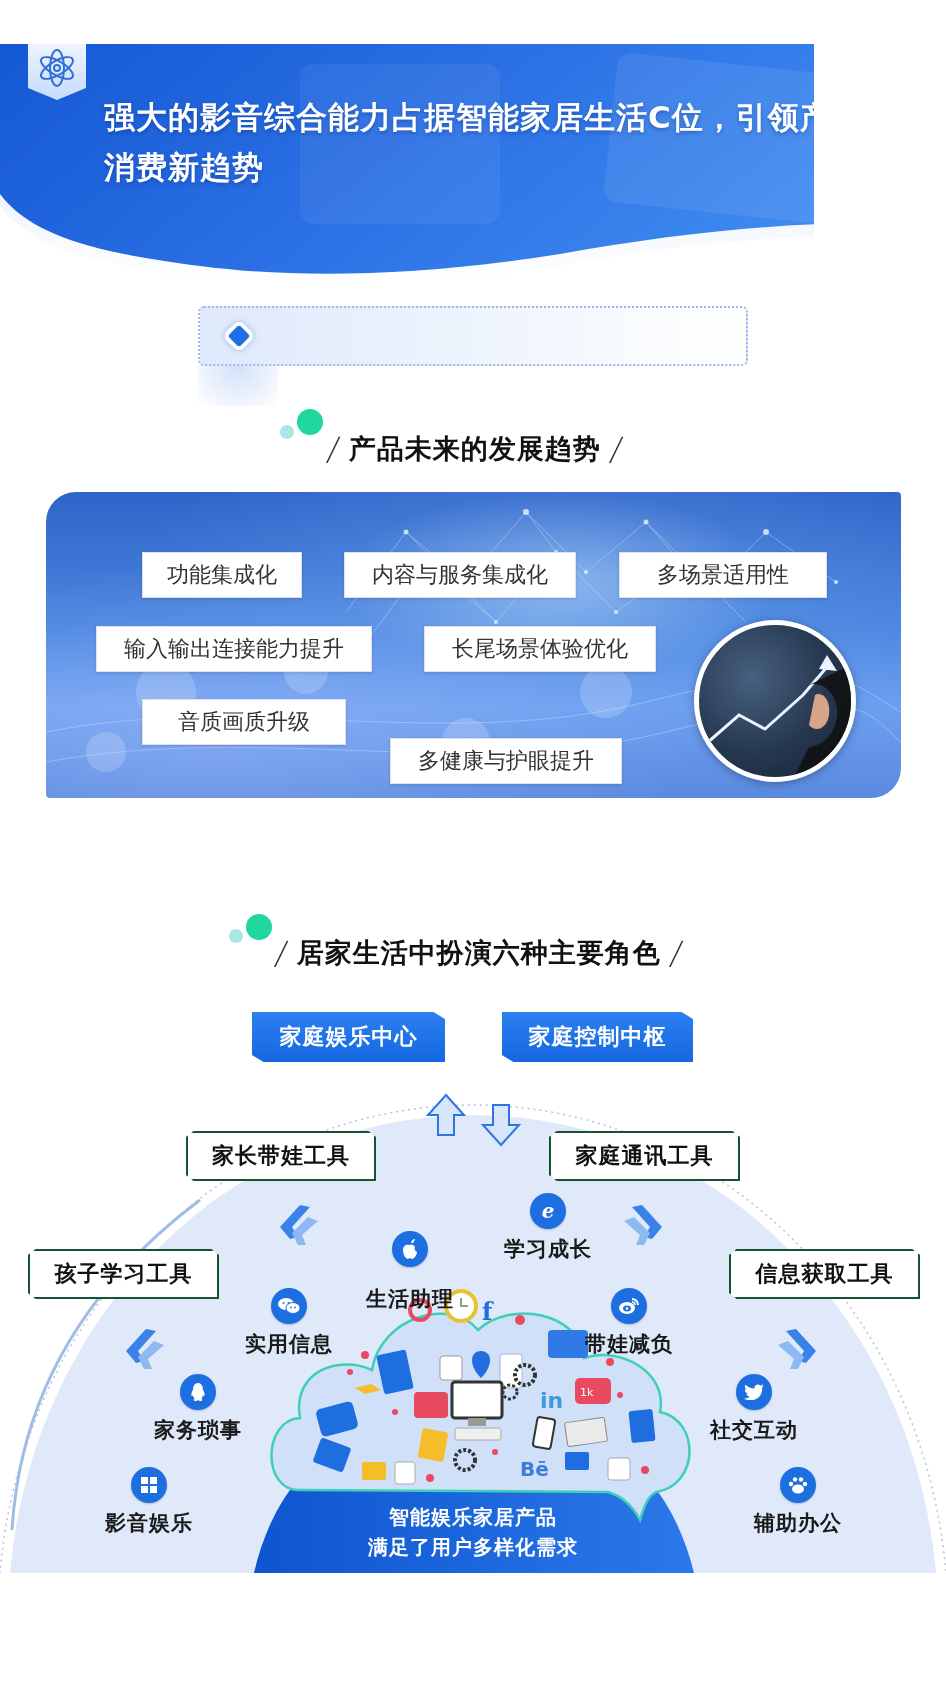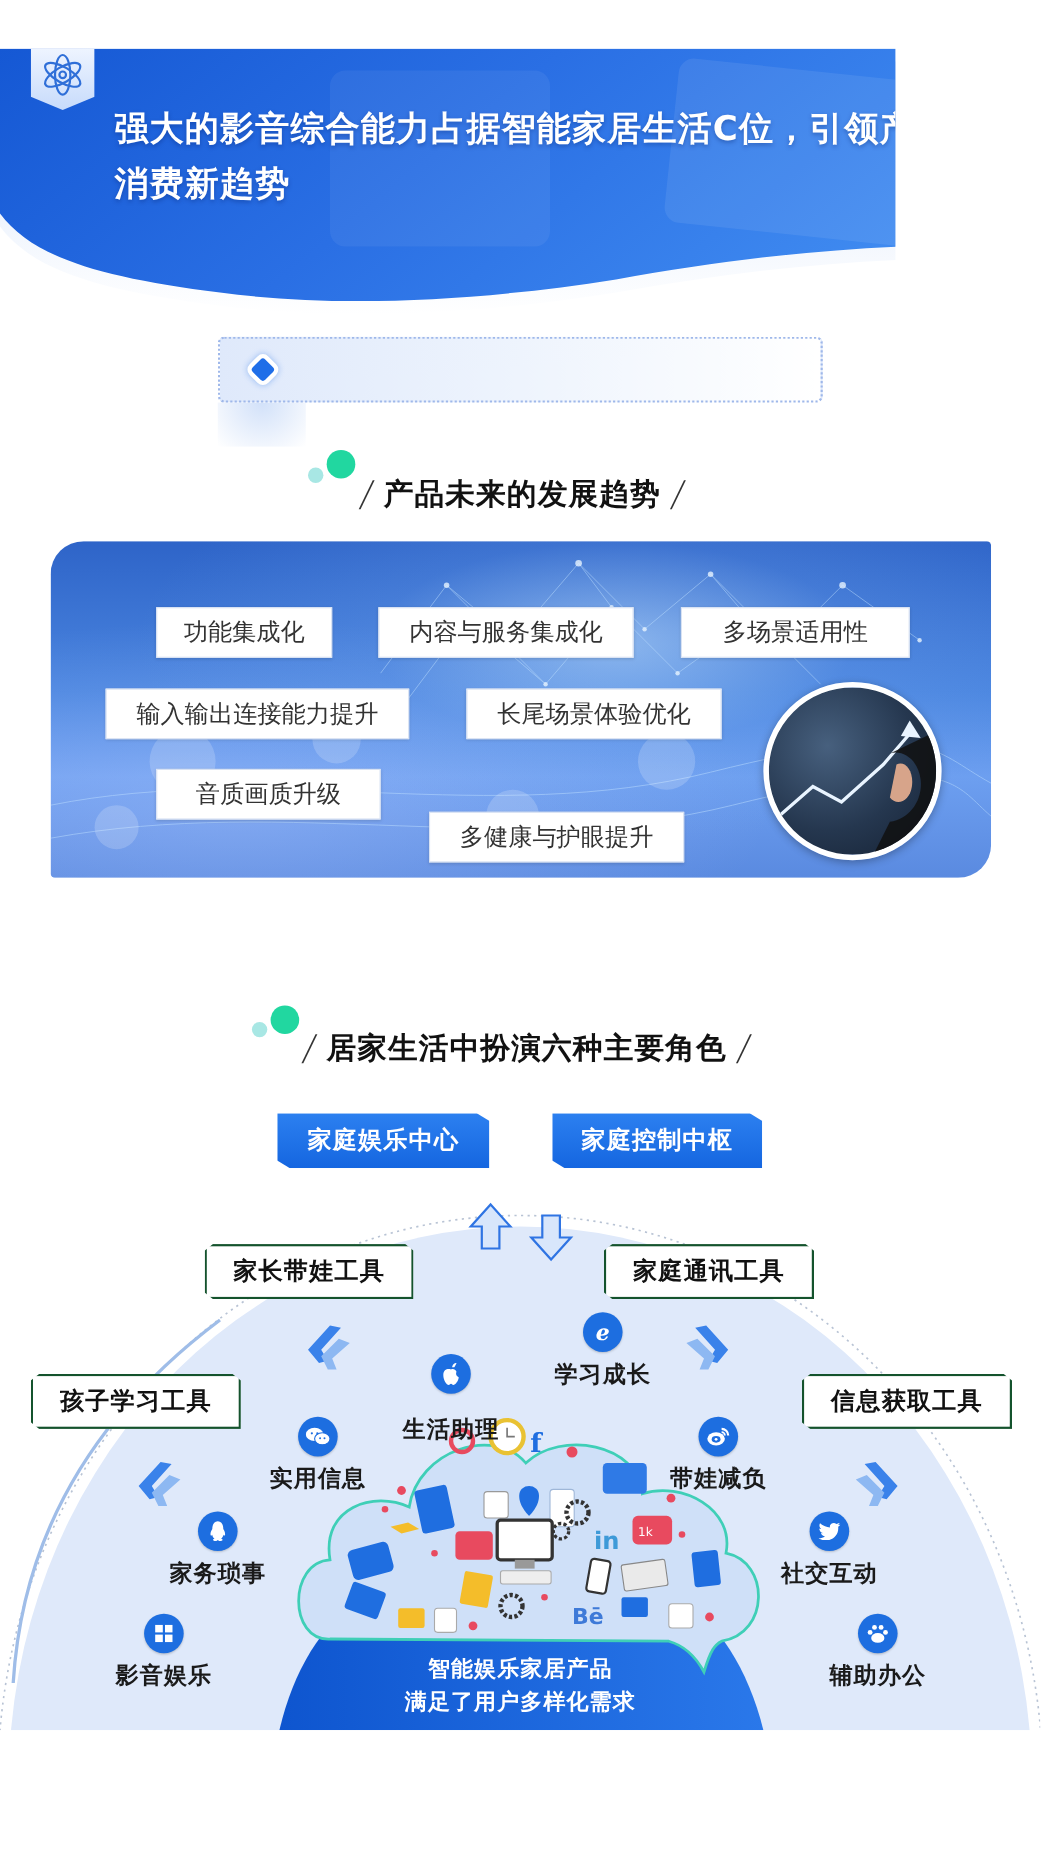--- a/index.html
+++ b/index.html
@@ -286,21 +286,21 @@
         <ellipse cx="8" cy="7" rx="8" ry="6" fill="#fff"></ellipse>
         <ellipse cx="15" cy="11" rx="7" ry="5.5" fill="#fff" stroke="#1d6ee0" stroke-width="1"></ellipse>
         <circle cx="5.5" cy="6" r="1" fill="#1d6ee0"></circle>
         <circle cx="10.5" cy="6" r="1" fill="#1d6ee0"></circle>
         <circle cx="13" cy="10.5" r="0.9" fill="#1d6ee0"></circle>
         <circle cx="17" cy="10.5" r="0.9" fill="#1d6ee0"></circle>
       </svg>
   </div>
   <div class="feat-label">实用信息</div>
 </div>
-<div class="feat" style="left:598px;top:1288px;">
+<div class="feat" style="left:574px;top:1288px;">
   <div class="feat-icon">
     <svg width="22" height="18" viewBox="0 0 22 18">
         <ellipse cx="9" cy="11" rx="8" ry="6" fill="#fff"></ellipse>
         <ellipse cx="9" cy="11.5" rx="4" ry="3" fill="#1d6ee0"></ellipse>
         <circle cx="9" cy="11.5" r="1.3" fill="#fff"></circle>
         <path d="M14,2 A6,6 0 0 1 20,8" stroke="#fff" stroke-width="2" fill="none"></path>
         <path d="M14,5 A3,3 0 0 1 17,8" stroke="#fff" stroke-width="1.6" fill="none"></path>
       </svg>
   </div>
   <div class="feat-label">带娃减负</div>

